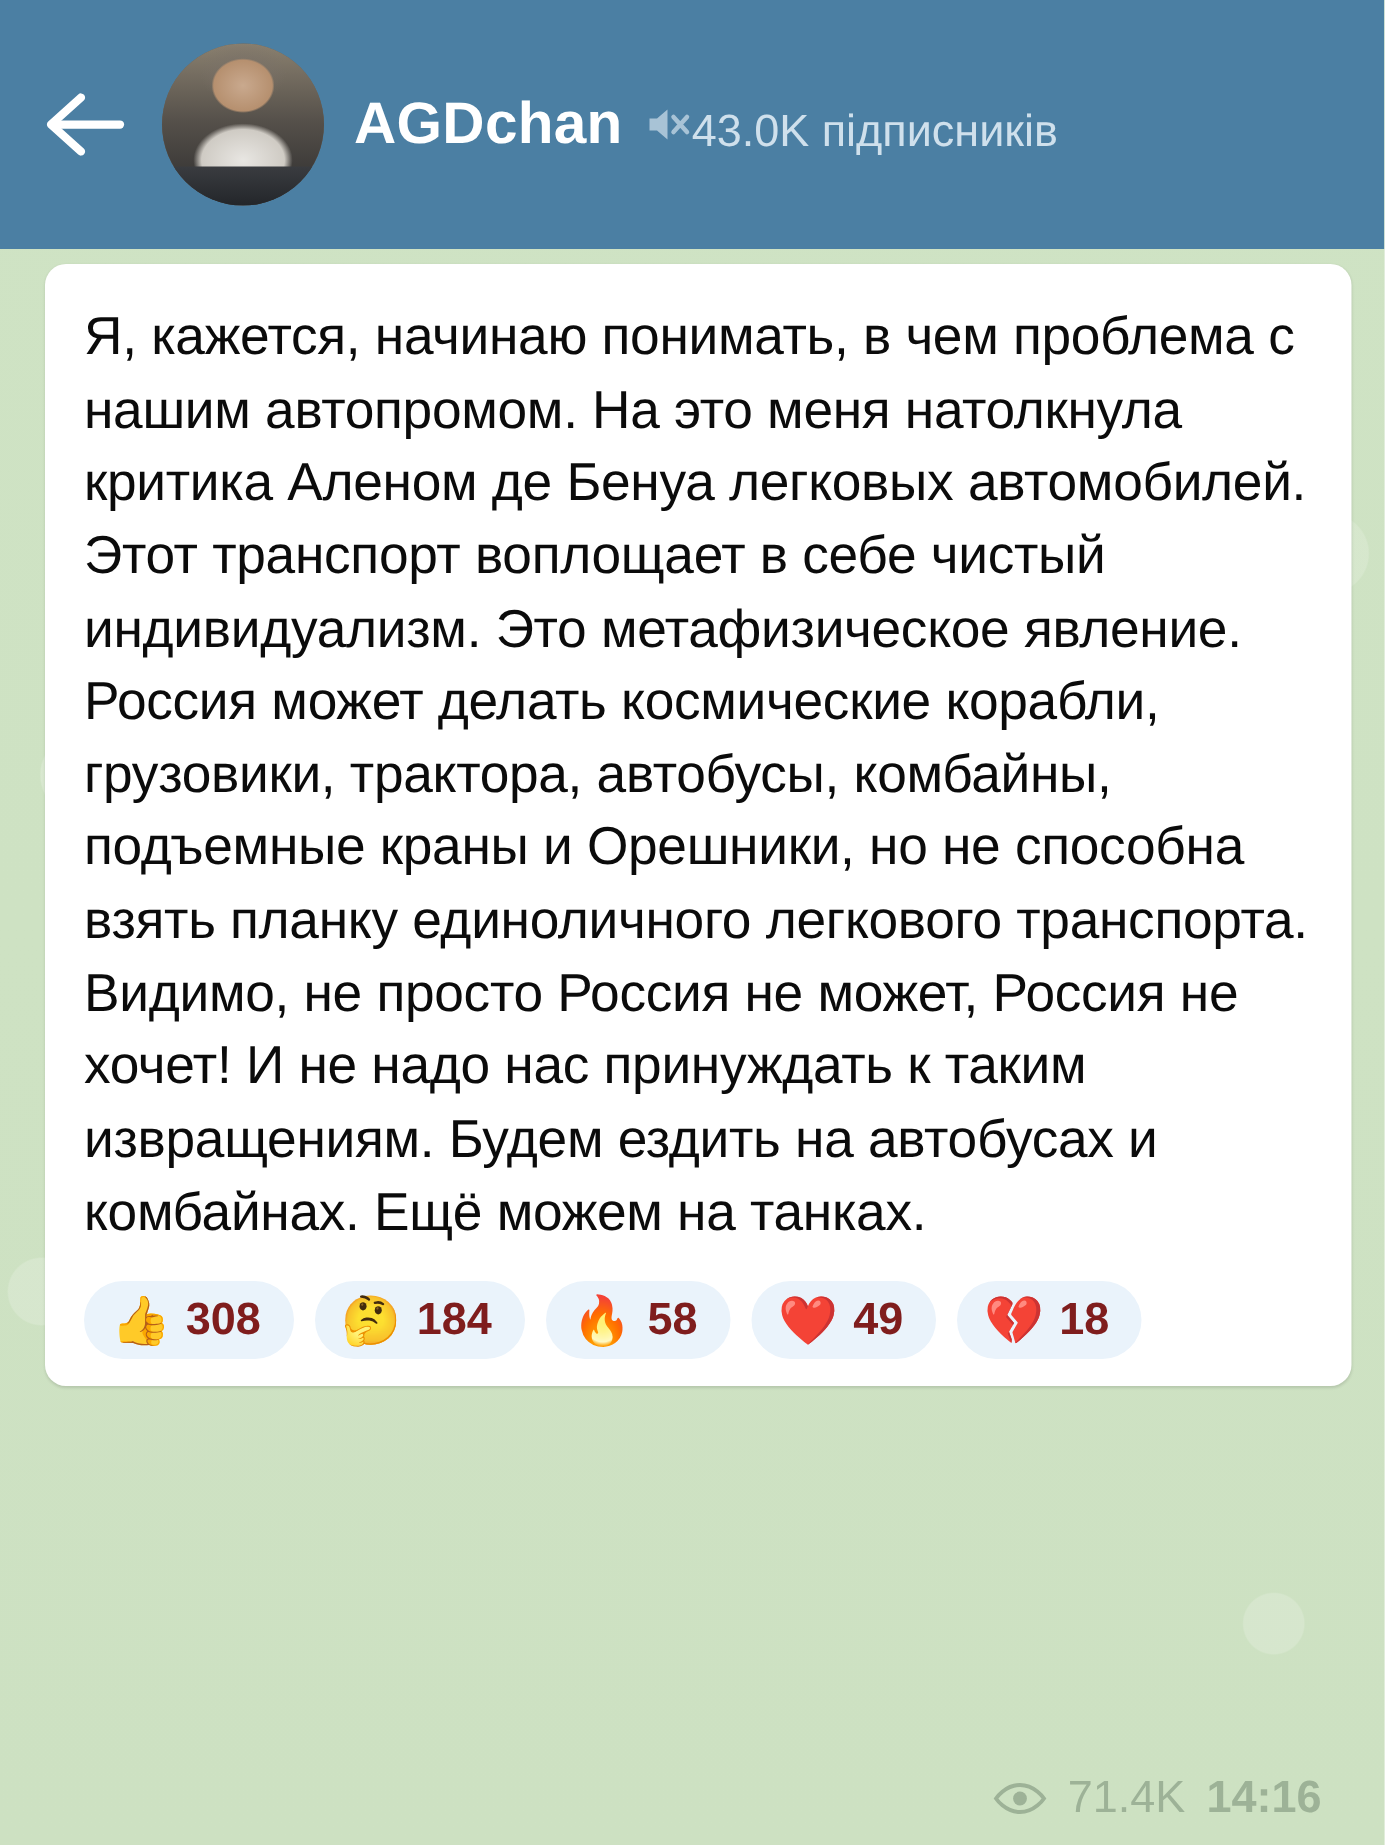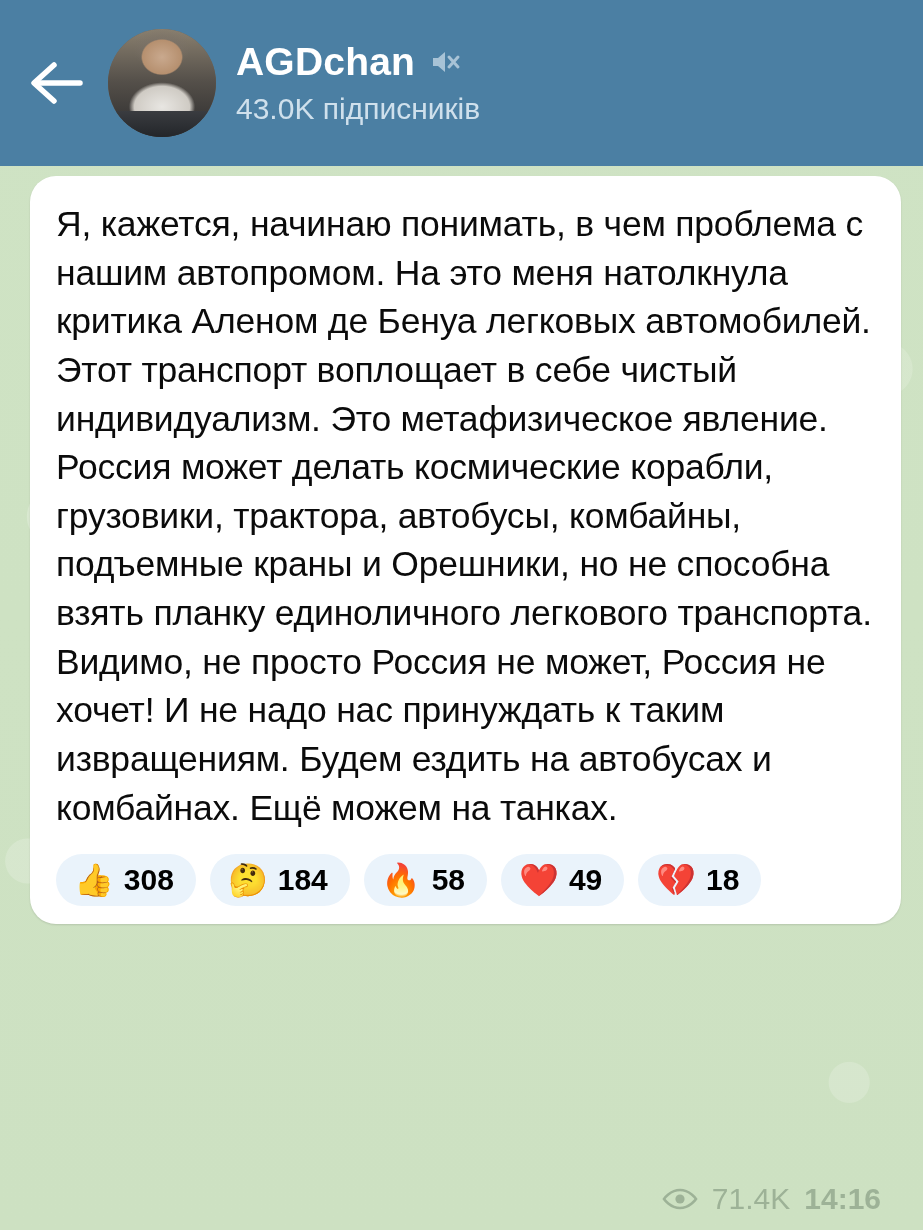--- a/index.html
+++ b/index.html
@@ -74,21 +74,21 @@
   }
   .avatar .shoulders {
     position: absolute;
     left: 0; right: 0; bottom: 0;
     height: 26px;
     background: linear-gradient(180deg, #3a3c40 0%, #23262a 100%);
   }
   .title-wrap {
     margin-left: 20px;
     display: flex;
-    flex-direction: column;
+    flex-direction: row;
     justify-content: space-between;
     line-height: 1.05;
   }
   .title-row {
     display: flex;
     align-items: center;
     gap: 12px;
   }
   .channel-title {
     color: #ffffff;
@@ -105,21 +105,21 @@
 
   
   .message-area {
     position: relative;
     padding: 0;
   }
   .bubble {
     position: relative;
     margin: 10px 22px 0 30px;
     background: #ffffff;
-    border-radius: 26px;
+    border-radius: 14px;
     padding: 24px 26px 18px 26px;
     box-shadow: 0 1px 2px rgba(0,0,0,0.12);
     box-sizing: border-box;
   }
   .msg-text {
     color: #0b0b0b;
     font-size: 35.5px;
     line-height: 1.37;
     white-space: pre-wrap;
     letter-spacing: -0.2px;
@@ -136,21 +136,21 @@
     display: flex;
     align-items: center;
     gap: 10px;
     background: #eaf3fb;
     border-radius: 26px;
     padding: 9px 22px 9px 18px;
     cursor: pointer;
   }
   .reaction .emoji { font-size: 32px; line-height: 1; }
   .reaction .count {
-    color: #000000;
+    color: #7f1d1d;
     font-size: 30px;
     font-weight: bold;
   }
 
   
   .meta {
     position: absolute;
     right: 42px;
     bottom: 14px;
     display: flex;

